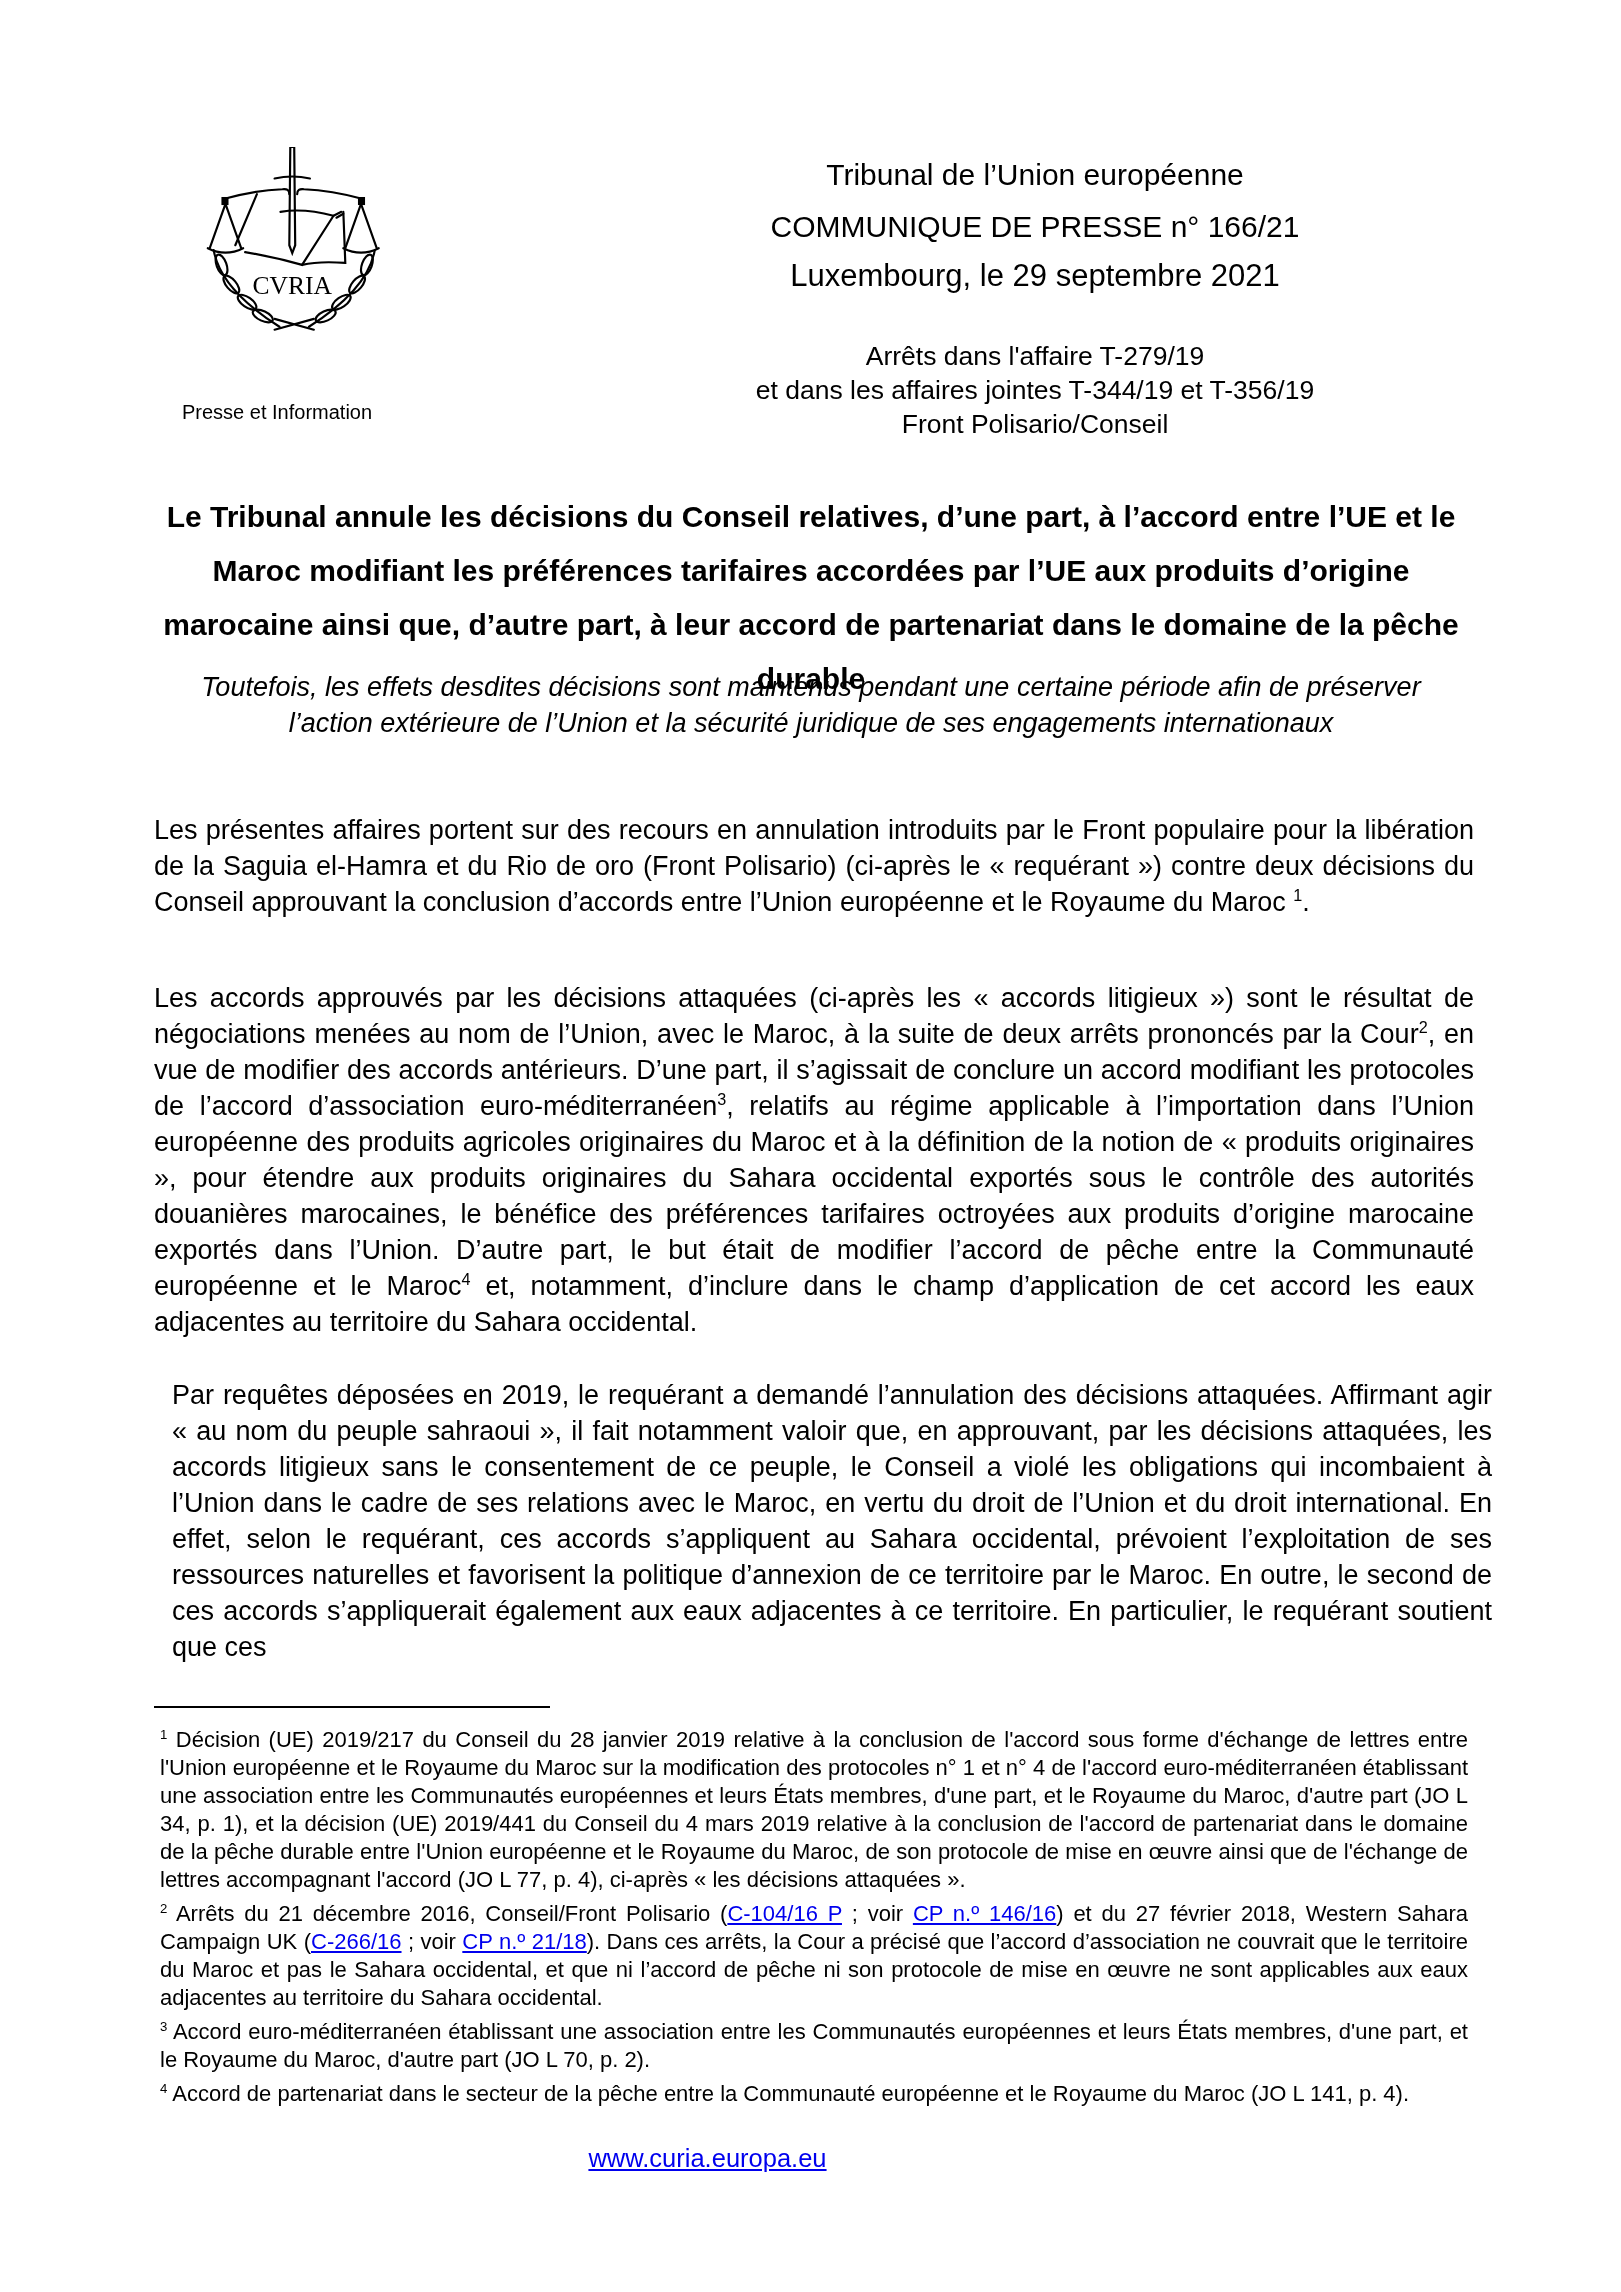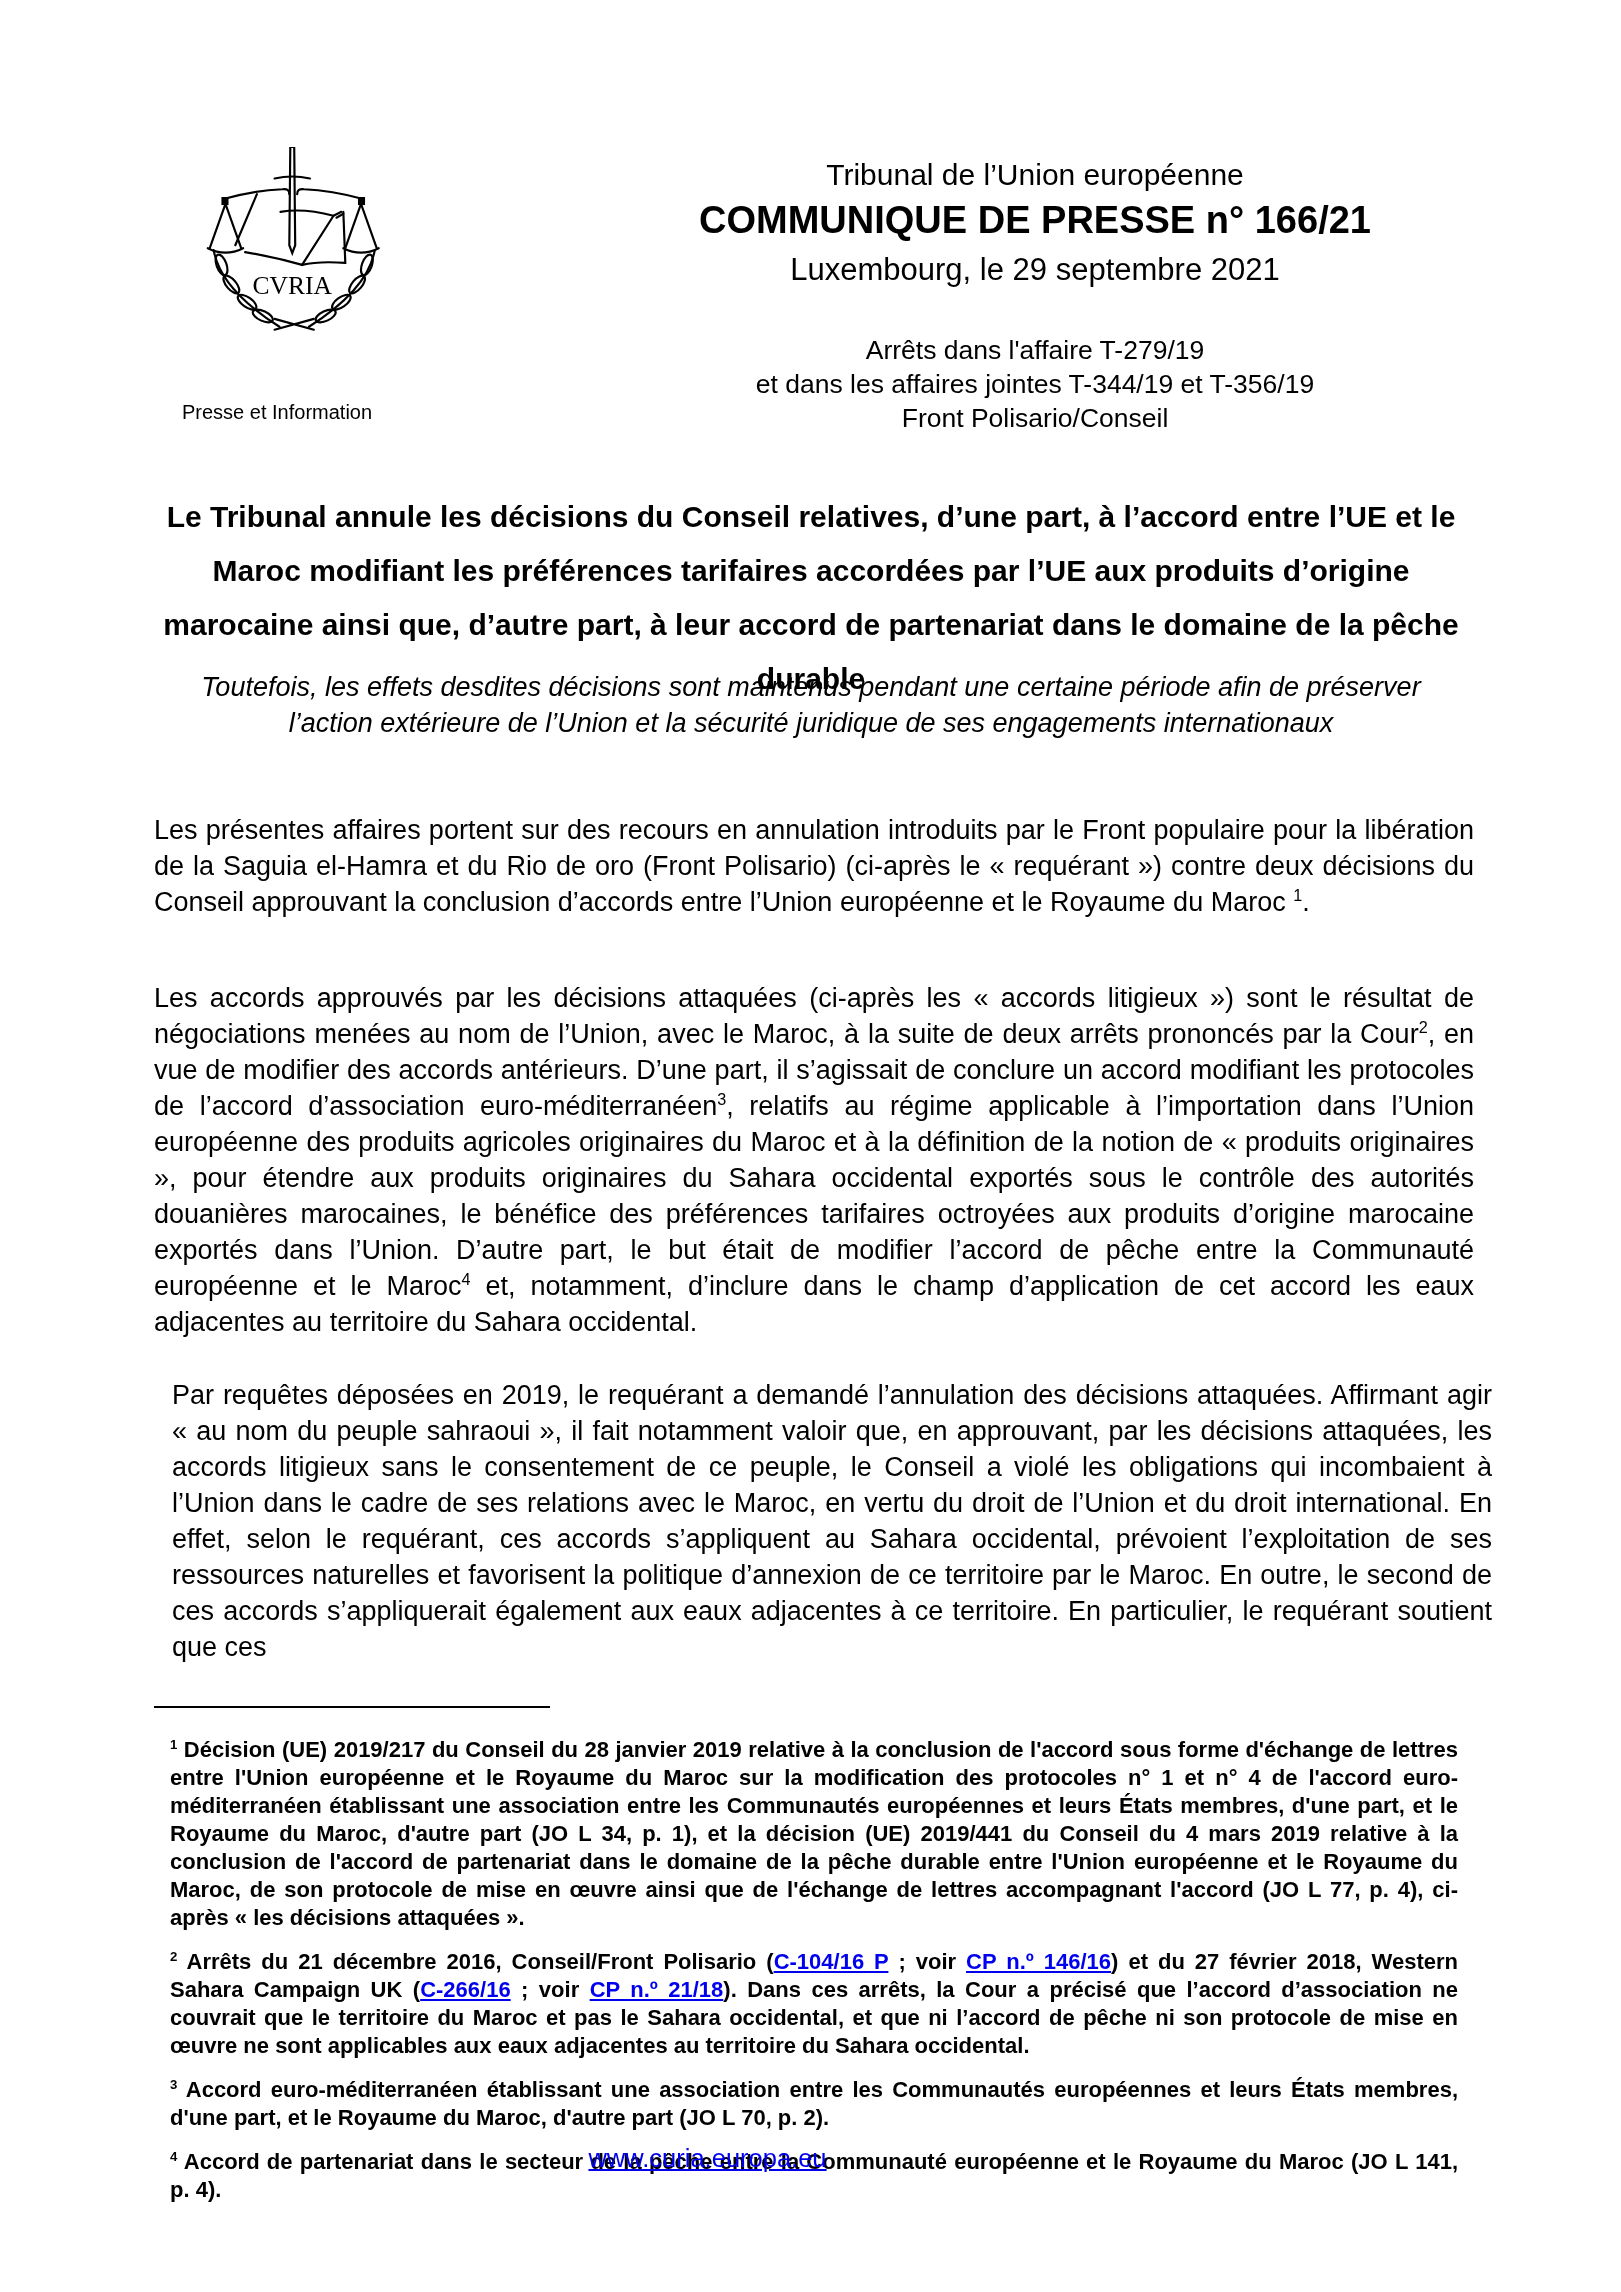--- a/index.html
+++ b/index.html
@@ -5,37 +5,37 @@
     html, body { margin: 0; padding: 0; background: #ffffff; }
     body { width: 1621px; height: 2293px; position: relative; overflow: hidden;
            font-family: "Liberation Sans", sans-serif; color: #000; }
     .abs { position: absolute; }
     .logo { left: 196px; top: 147px; width: 221px; height: 221px; }
     .logo svg { width: 100%; height: 100%; }
     .presse { left: 182px; top: 401px; font-size: 20px; }
     .header-right { right: 145px; top: 155px; text-align: center; width: 882px; }
     .hr-line { display: block; }
     .court { font-size: 30px; line-height: 39px; }
-    .cp-title { font-size: 38px; font-weight: bold; line-height: 41px; margin-top: 6px; }
+    .cp-title { font-size: 30px; font-weight: normal; line-height: 41px; margin-top: 12px; }
     .date { font-size: 31px; line-height: 37px; margin-top: 10px; }
     .cases { margin-top: 45px; font-size: 26.5px; line-height: 34px; }
     .headline { left: 157px; width: 1308px; top: 490px; text-align: center;
                 font-size: 30px; font-weight: bold; line-height: 54px; }
     .subhead { left: 157px; width: 1308px; top: 669px; text-align: center;
                font-size: 27px; font-style: italic; line-height: 36px; }
     .body-text { left: 154px; width: 1320px; font-size: 27px; line-height: 36px;
                  text-align: justify; }
     .p1 { top: 812px; }
     .p2 { top: 980px; }
     .p3 { top: 1377px; margin-left: 18px; }
     sup { font-size: 60%; line-height: 0; vertical-align: super; }
     .fn-rule { left: 154px; top: 1706px; width: 396px; height: 2px; background: #000; }
     .footnotes { left: 154px; width: 1320px; top: 1720px; font-size: 22px;
                  line-height: 28px; text-align: justify; }
-    .footnotes p { margin: 16px; font-weight: bold; }
+    .footnotes p { margin: 6px; }
     .lnk { color: #0000ee; text-decoration: underline; }
     .site { left: 0; width: 1415px; top: 2144px; text-align: center; font-size: 25.5px; }
     .site a { color: #0000ee; text-decoration: underline; }
   </style>
 </head>
 <body>
 
 <div class="abs logo">
   <svg viewBox="0 0 225 225">
     <g fill="none" stroke="#000" stroke-width="2.2" stroke-linecap="round">

